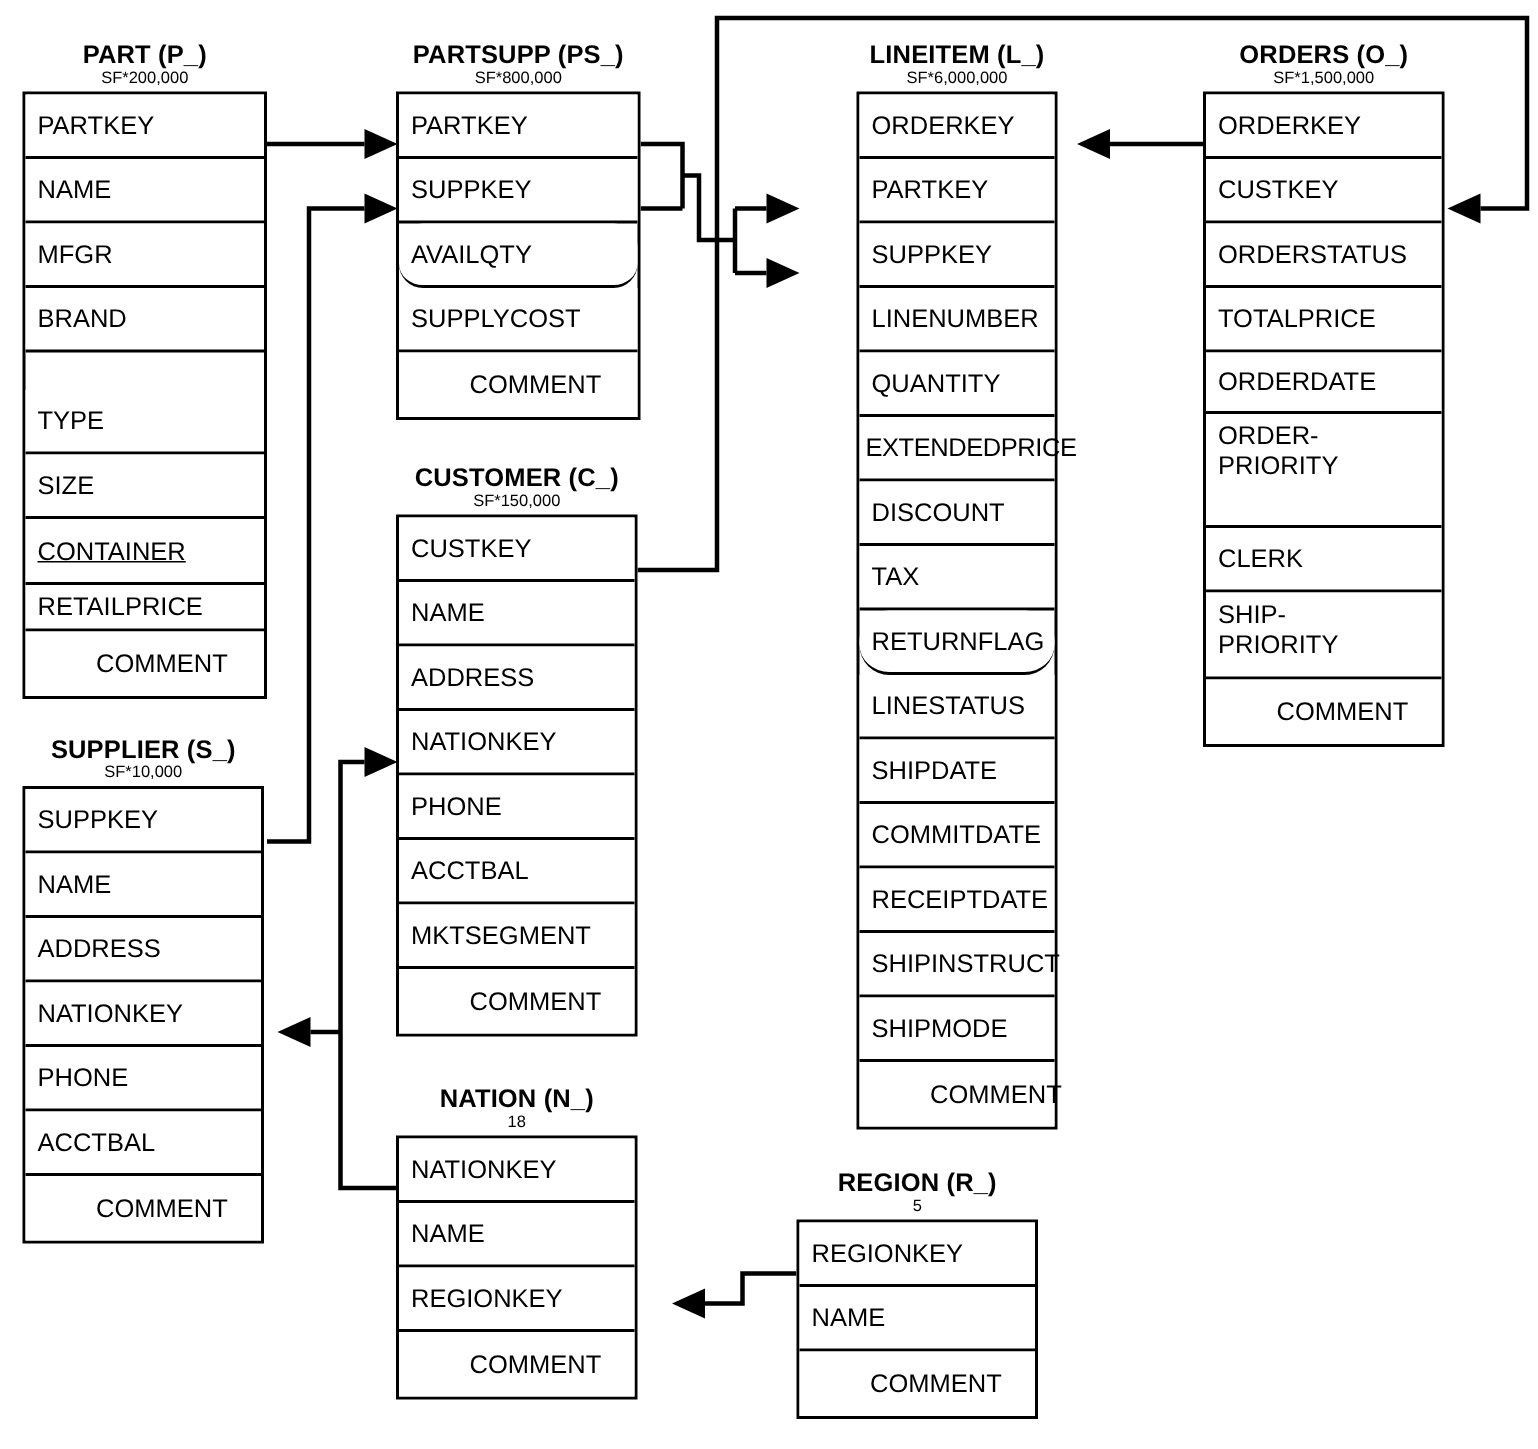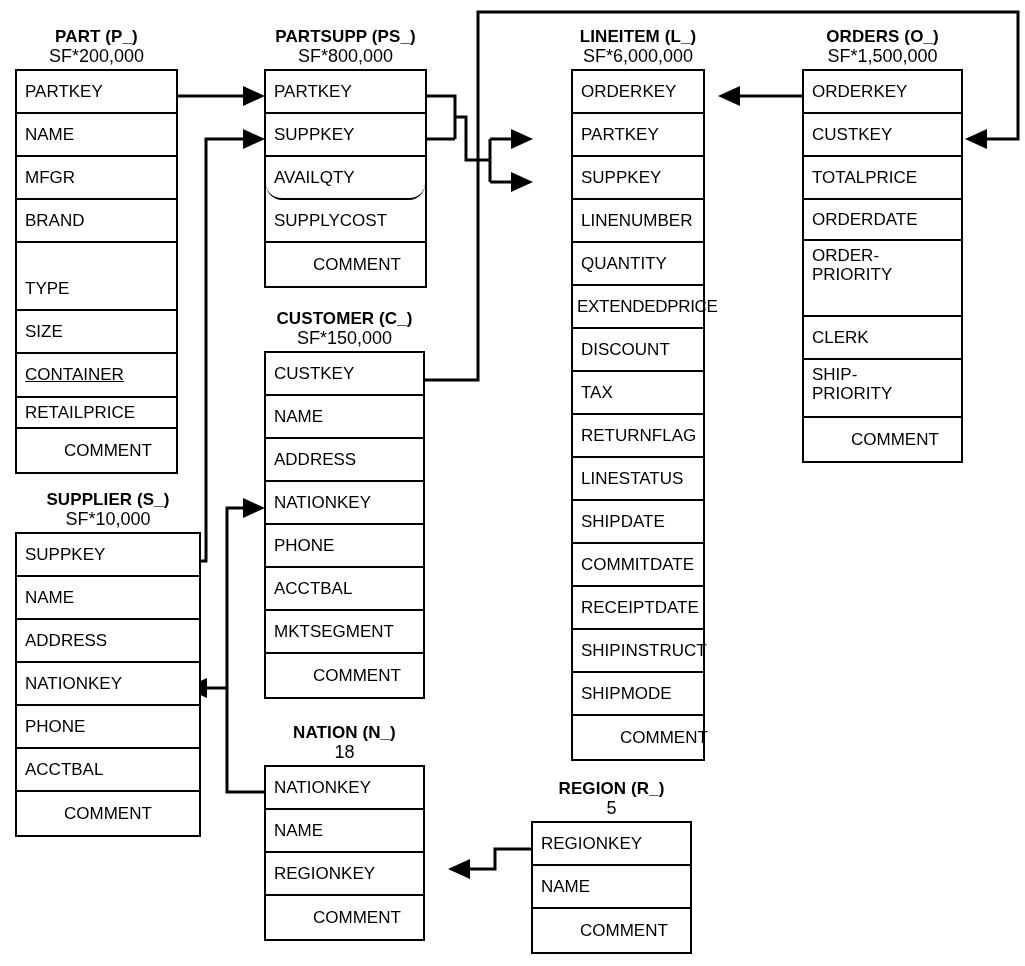--- a/index.html
+++ b/index.html
@@ -24,21 +24,21 @@
     line-height:1.05;
     user-select:none;
   }
   .entity-title{
     font-size:17px;
     font-weight:bold;
     letter-spacing:0.1px;
     white-space:nowrap;
   }
   .entity-card{
-    font-size:18px;
+    font-size:11px;
     font-weight:normal;
     white-space:nowrap;
     margin-top:1px;
   }
   .entity-table{
     margin-top:3px;
     border:2.5px solid #000;
     border-bottom-width:2.5px;
     background:#fff;
     box-sizing:border-box;
@@ -244,21 +244,21 @@
         </div>
       <div class="field" style="height:43px;">
           <span class="ftext">REGIONKEY</span>
         </div>
       <div class="field" style="height:43px;">
           <span class="ftext">COMMENT</span>
         </div>
     </div>
   </div>
 
-  <div class="entity" style="left:15px; top:491px; width:186px;">
+  <div class="entity" style="left:15px; top:491px; width:161px;">
     <div class="entity-header">
       <div class="entity-title">SUPPLIER (S_)</div>
       <div class="entity-card">SF*10,000</div>
     </div>
     <div class="entity-table">
       <div class="field" style="height:43px;">
           <span class="ftext">SUPPKEY</span>
         </div>
       <div class="field" style="height:43px;">
           <span class="ftext">NAME</span>
@@ -304,21 +304,21 @@
         </div>
       <div class="field overflow" style="height:43px;padding-left:4px;">
           <span class="ftext">EXTENDEDPRICE</span>
         </div>
       <div class="field" style="height:43px;">
           <span class="ftext">DISCOUNT</span>
         </div>
       <div class="field" style="height:43px;">
           <span class="ftext">TAX</span>
         </div>
-      <div class="field" style="height:43px;">
+      <div class="field" style="height:43px;border-radius:20px;">
           <span class="ftext">RETURNFLAG</span>
         </div>
       <div class="field" style="height:43px;">
           <span class="ftext">LINESTATUS</span>
         </div>
       <div class="field" style="height:43px;">
           <span class="ftext">SHIPDATE</span>
         </div>
       <div class="field" style="height:43px;">
           <span class="ftext">COMMITDATE</span>
@@ -342,20 +342,23 @@
     <div class="entity-header">
       <div class="entity-title">ORDERS (O_)</div>
       <div class="entity-card">SF*1,500,000</div>
     </div>
     <div class="entity-table">
       <div class="field" style="height:43px;">
           <span class="ftext">ORDERKEY</span>
         </div>
       <div class="field" style="height:43px;">
           <span class="ftext">CUSTKEY</span>
+        </div>
+      <div class="field" style="height:43px;">
+          <span class="ftext">ORDERSTATUS</span>
         </div>
       <div class="field" style="height:43px;">
           <span class="ftext">TOTALPRICE</span>
         </div>
       <div class="field" style="height:41px;">
           <span class="ftext">ORDERDATE</span>
         </div>
       <div class="field two-line" style="height:76px;">
           <span class="ftext">ORDER-
 PRIORITY</span>

